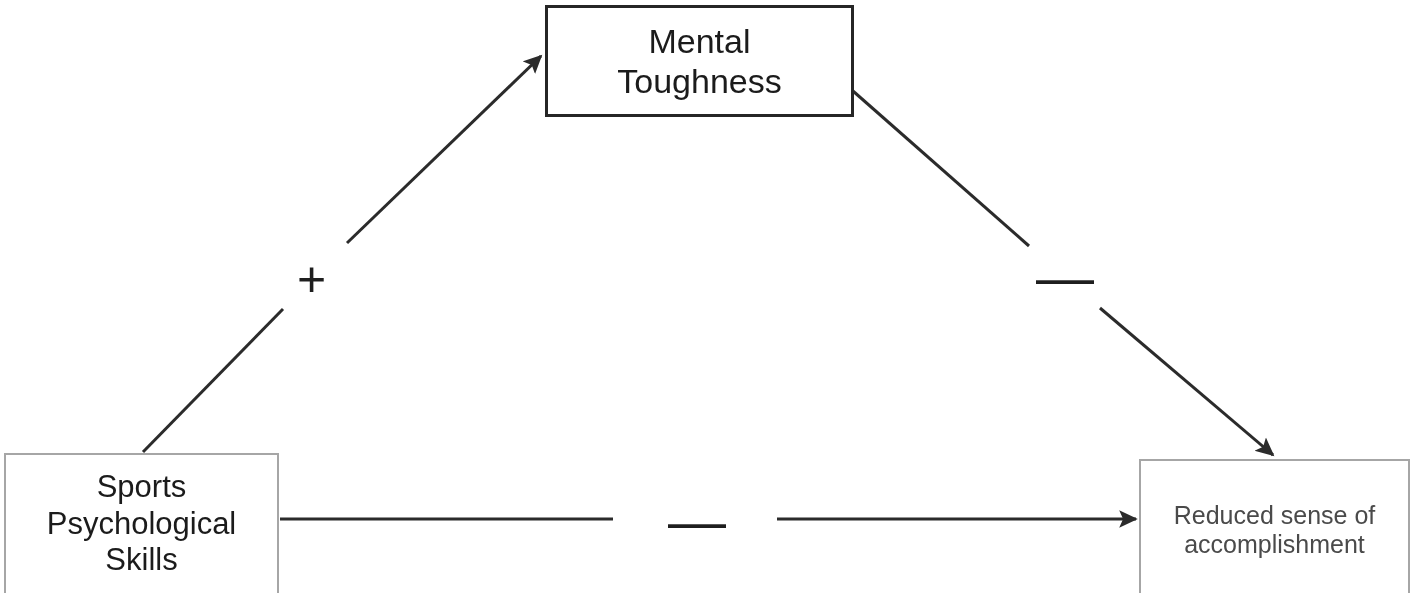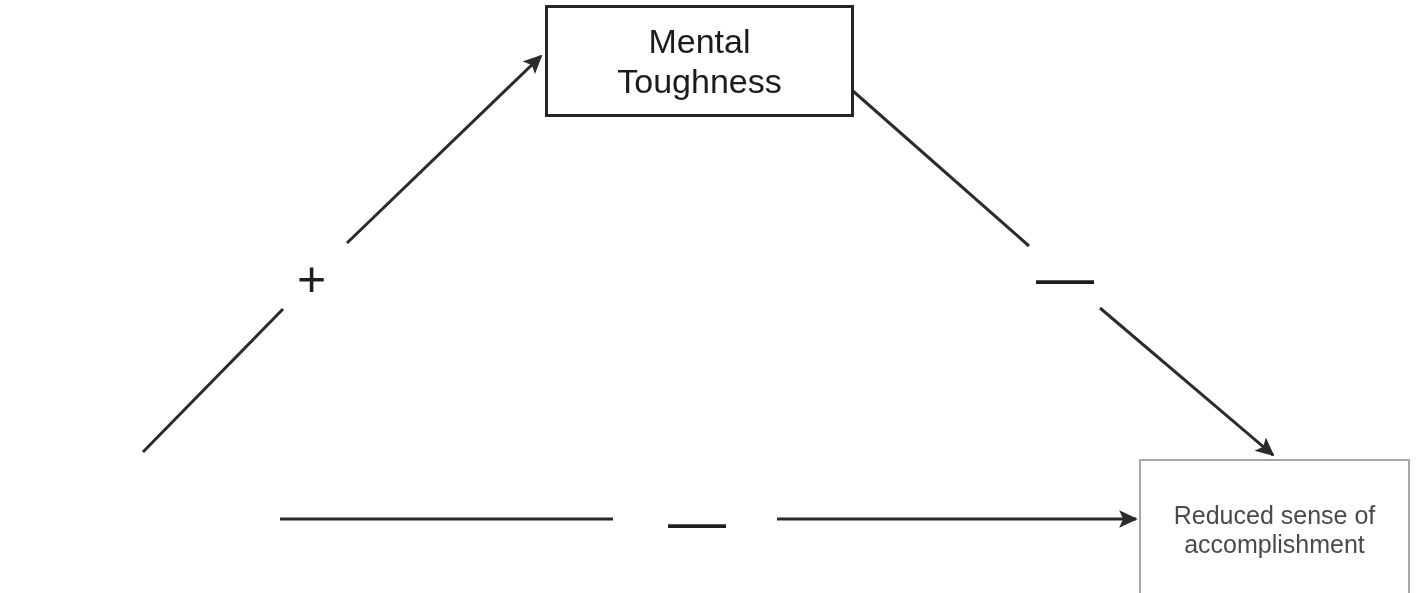--- a/index.html
+++ b/index.html
@@ -115,20 +115,25 @@
       <line x1="280" y1="519" x2="613" y2="519" stroke="#2b2b2b" stroke-width="3"></line>
       <line x1="777" y1="519" x2="1136" y2="519" stroke="#2b2b2b" stroke-width="3" marker-end="url(#arrowhead)"></line>
     </g>
   </svg>
 
   <div class="node" id="node-mental-toughness">
     <span class="node-label">Mental
 Toughness</span>
   </div>
 
+  <div class="node" id="node-sports-skills">
+    <span class="node-label">Sports
+Psychological
+Skills</span>
+  </div>
 
   <div class="node" id="node-reduced-accomplishment">
     <span class="node-label">Reduced sense of
 accomplishment</span>
   </div>
 
   <span class="sign" id="sign-plus-left">+</span>
 
   <span class="sign" id="sign-minus-right">—</span>
 

